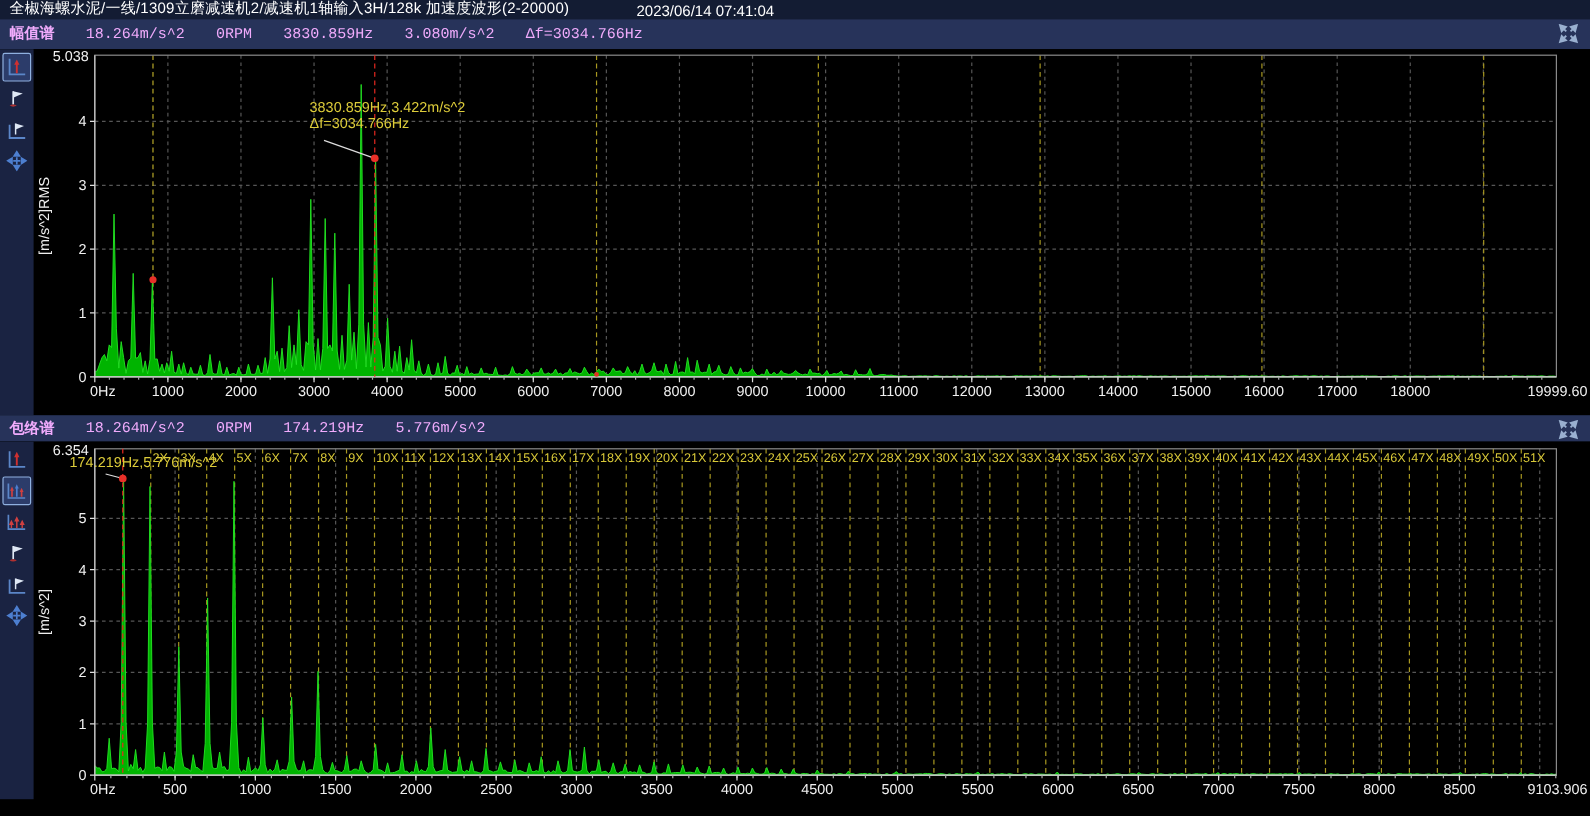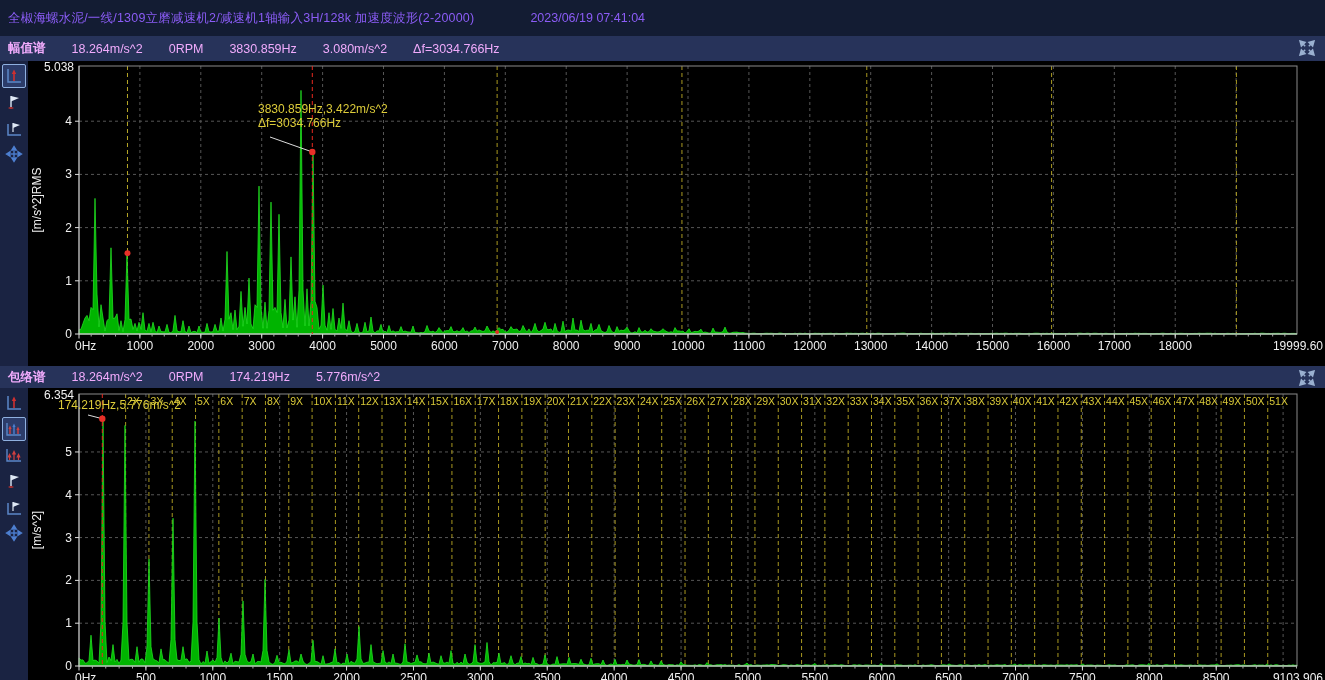--- a/index.html
+++ b/index.html
@@ -1,39 +1,39 @@
 <!DOCTYPE html>
 <html><head>
 <meta charset="utf-8">
 <style>
   html,body{margin:0;padding:0;background:#0c1222;}
   body{width:1325px;height:680px;overflow:hidden;font-family:"Liberation Sans",sans-serif;-webkit-font-smoothing:antialiased;}
   .app{width:1325px;height:680px;display:flex;flex-direction:column;background:#000;}
-  .titlebar{height:36px;background:#131c33;display:flex;align-items:center;color:#8b5cf6;font-size:12.5px;flex:0 0 auto;}
+  .titlebar{height:16px;background:#131c33;display:flex;align-items:flex-end;color:#ffffff;font-size:12.5px;flex:0 0 auto;}
   .titlebar .path{margin-left:8px;letter-spacing:.2px;}
   .titlebar .dt{margin-left:56px;}
   .phead{height:25px;background:#27335a;display:flex;align-items:center;color:#f0abfc;font-size:12.5px;flex:0 0 auto;position:relative;}
   .phead .pname{margin-left:8px;font-weight:bold;}
-  .phead .v{margin-left:26px;}
+  .phead .v{margin-left:26px;font-family:Liberation Mono, monospace;}
   .phead .expand{position:absolute;right:8px;top:2px;width:20px;height:20px;cursor:pointer;}
   .pbody{position:relative;flex:0 0 auto;background:#000;}
   .sidebar{position:absolute;left:0;top:0;bottom:0;width:28px;background:#1a2342;display:flex;flex-direction:column;align-items:center;padding-top:3px;box-sizing:border-box;}
   .tool{width:24px;height:24px;margin-bottom:2px;display:flex;align-items:center;justify-content:center;border:1px solid transparent;border-radius:2px;box-sizing:border-box;cursor:pointer;}
   .tool.sel{border-color:#8fb0e0;background:#2c3c6a;}
   .chartwrap{position:absolute;left:28px;top:0;}
   svg text{font-family:"Liberation Sans",sans-serif;}
 </style>
 </head>
 <body>
 
 <div class="app">
 
   <div class="titlebar">
     <span class="path">全椒海螺水泥/一线/1309立磨减速机2/减速机1轴输入3H/128k 加速度波形(2-20000)</span>
-    <span class="dt">2023/06/19 07:41:04</span>
+    <span class="dt">2023/06/14 07:41:04</span>
   </div>
 
   <div class="phead">
     <span class="pname">幅值谱</span>
     <span class="v">18.264m/s^2</span>
     <span class="v">0RPM</span>
     <span class="v">3830.859Hz</span>
     <span class="v">3.080m/s^2</span>
     <span class="v">Δf=3034.766Hz</span>
     <span class="expand">

